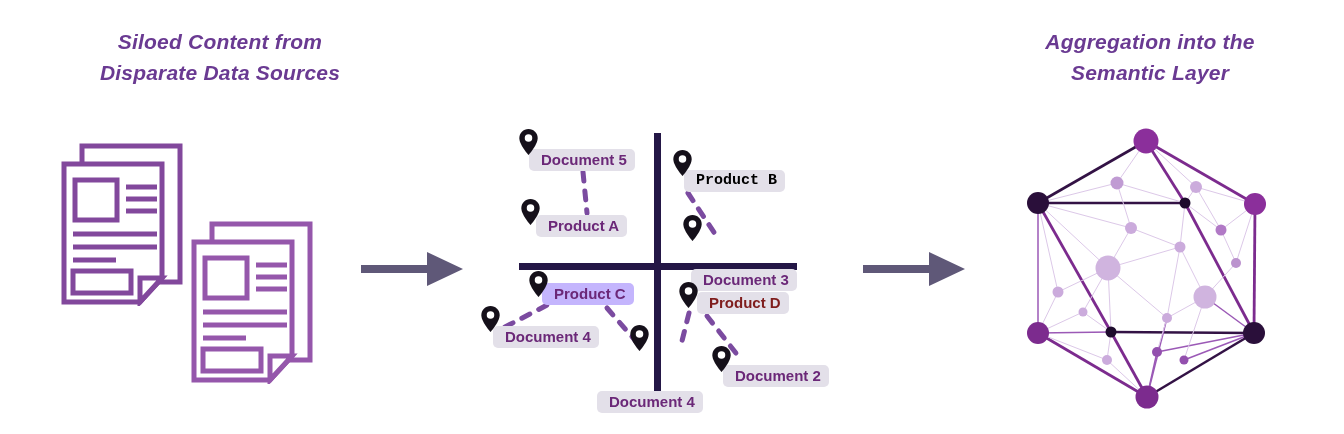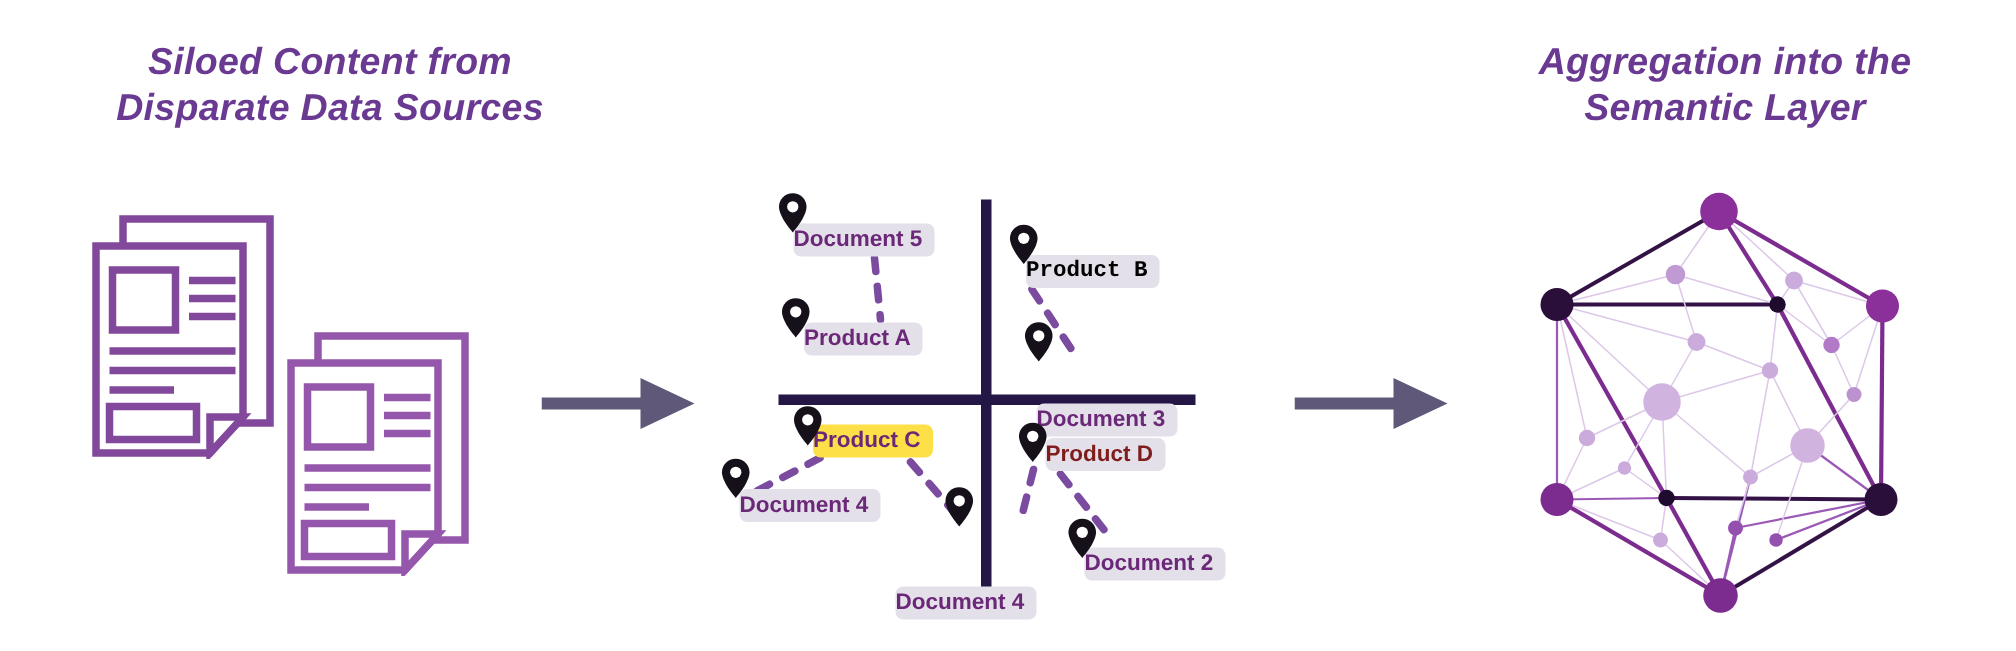--- a/index.html
+++ b/index.html
@@ -2,29 +2,29 @@
 <html><head>
 <meta charset="utf-8">
 <style>
   html,body{margin:0;padding:0;background:#ffffff;}
   .canvas{
     position:relative;width:1344px;height:434px;background:#ffffff;overflow:hidden;
     font-family:"Liberation Sans","DejaVu Sans",sans-serif;
   }
   .title{
     position:absolute;text-align:center;font-weight:bold;font-style:italic;
-    font-size:25px;line-height:31px;white-space:pre-line;letter-spacing:.2px;
+    font-size:21px;line-height:31px;white-space:pre-line;letter-spacing:.2px;
   }
   #title-left{left:30px;top:26px;width:380px;}
   #title-middle{left:440px;top:26px;width:440px;}
   #title-right{left:950px;top:26px;width:400px;}
   .abs{position:absolute;}
   .chip{
     position:absolute;font-weight:bold;font-size:15px;line-height:15px;
-    padding:3px 8px 4px 0;border-radius:5px;white-space:nowrap;z-index:3;
+    padding:3px 8px 4px 12px;border-radius:5px;white-space:nowrap;z-index:3;
   }
   .pin{position:absolute;z-index:4;}
   .axis{position:absolute;z-index:1;}
   svg{display:block;}
 </style>
 </head>
 <body>
 
 <div class="canvas">
   <div class="title" id="title-left" style="color: rgb(106, 58, 146);">Siloed Content from
@@ -95,21 +95,21 @@
       <div class="chip" style="left: 684px; top: 170px; background: rgb(227, 224, 233); color: #000000; font-family: Liberation Mono, monospace;">Product B</div>
       <svg width="21" height="28" viewBox="0 0 24 32" class="pin" style="left:672px;top:149px;">
         <path d="M12 1 C6.1 1 1.5 5.6 1.5 11.3 c0 7.9 10.5 19.5 10.5 19.5 s10.5 -11.6 10.5 -19.5 C22.5 5.6 17.9 1 12 1 Z" fill="#15101a"></path>
         <circle cx="12" cy="11.3" r="4.3" fill="#ffffff"></circle>
       </svg>
       <div class="chip" style="left: 691px; top: 237px; background: rgb(227, 224, 233); color: rgb(107, 40, 120); margin-top: 32px;">Document 3</div>
       <svg width="21" height="28" viewBox="0 0 24 32" class="pin" style="left:682px;top:214px;">
         <path d="M12 1 C6.1 1 1.5 5.6 1.5 11.3 c0 7.9 10.5 19.5 10.5 19.5 s10.5 -11.6 10.5 -19.5 C22.5 5.6 17.9 1 12 1 Z" fill="#15101a"></path>
         <circle cx="12" cy="11.3" r="4.3" fill="#ffffff"></circle>
       </svg>
-      <div class="chip" style="left: 542px; top: 283px; background: #fde047; color: rgb(107, 40, 120);">Product C</div>
+      <div class="chip" style="left: 542px; top: 283px; background: #c4b5fd; color: rgb(107, 40, 120);">Product C</div>
       <svg width="21" height="28" viewBox="0 0 24 32" class="pin" style="left:528px;top:270px;">
         <path d="M12 1 C6.1 1 1.5 5.6 1.5 11.3 c0 7.9 10.5 19.5 10.5 19.5 s10.5 -11.6 10.5 -19.5 C22.5 5.6 17.9 1 12 1 Z" fill="#15101a"></path>
         <circle cx="12" cy="11.3" r="4.3" fill="#ffffff"></circle>
       </svg>
       <div class="chip" style="left: 493px; top: 326px; background: rgb(227, 224, 233); color: rgb(107, 40, 120);">Document 4</div>
       <svg width="21" height="28" viewBox="0 0 24 32" class="pin" style="left:480px;top:305px;">
         <path d="M12 1 C6.1 1 1.5 5.6 1.5 11.3 c0 7.9 10.5 19.5 10.5 19.5 s10.5 -11.6 10.5 -19.5 C22.5 5.6 17.9 1 12 1 Z" fill="#15101a"></path>
         <circle cx="12" cy="11.3" r="4.3" fill="#ffffff"></circle>
       </svg>
       <div class="chip" style="left: 597px; top: 347px; background: rgb(227, 224, 233); color: rgb(107, 40, 120); margin-top: 44px;">Document 4</div>

